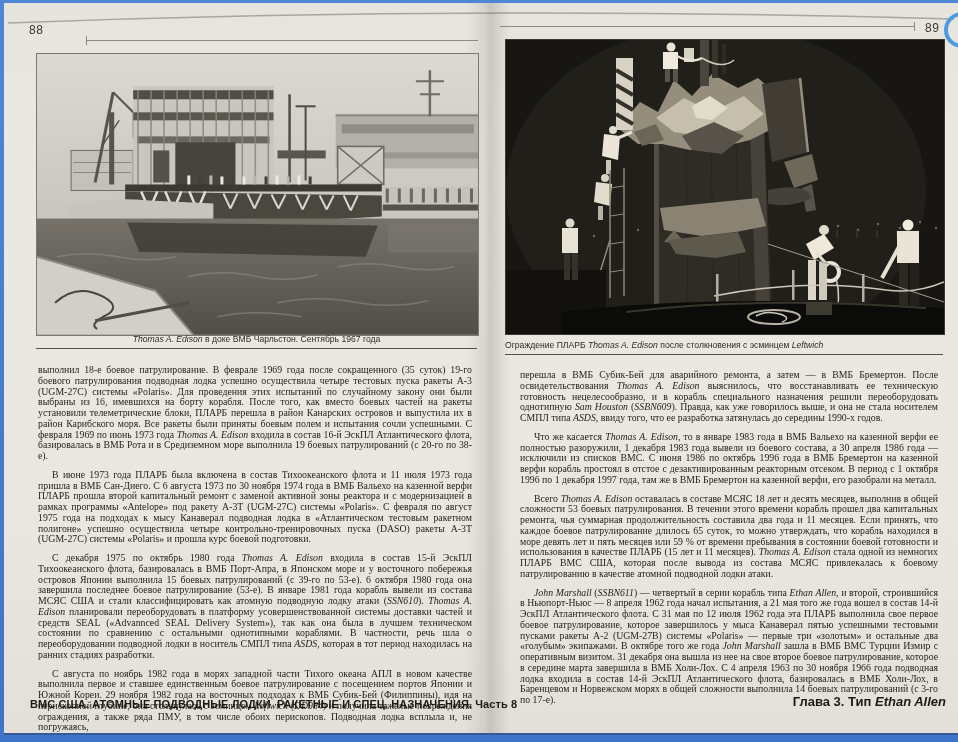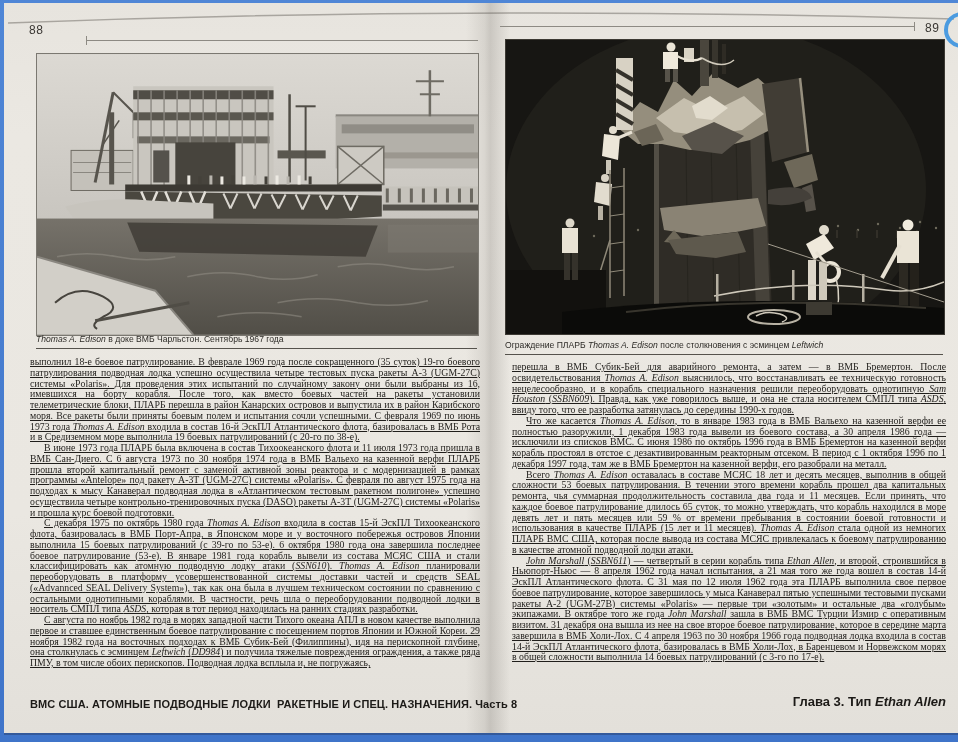--- a/index.html
+++ b/index.html
@@ -20,21 +20,21 @@
   .photo{position:absolute;border:1px solid #7b7871;overflow:hidden;background:#cfccc6;}
   .photo svg{display:block;}
   .photo.dark{border-color:#3c3933;background:#171613;}
 
   .caption{position:absolute;font-size:8.6px;color:#2d2b27;padding-bottom:4px;
            border-bottom:1px solid #55524c;}
   .caption .it{font-style:italic;}
 
   .bodycol{position:absolute;font-family:"Liberation Serif",serif;font-size:9.8px;
            line-height:10.75px;color:#201e1b;text-align:justify;}
-  .bodycol p{margin:0;text-decoration:underline;}
+  .bodycol p{margin:8px;}
   .bodycol p.indent{text-indent:14px;}
   .bodycol .it{font-style:italic;}
 
   .footer{position:absolute;font-weight:bold;color:#1c1a17;white-space:pre;}
   .footer-left{font-size:11px;letter-spacing:.1px;}
   .footer-right{font-size:13px;text-align:right;}
   .footer .it{font-style:italic;}
 
   .ring{position:absolute;left:944px;top:12px;width:36px;height:36px;box-sizing:border-box;
         border:4px solid #4b9be0;border-radius:50%;}
@@ -169,21 +169,21 @@
     </g>
     <rect x="350" y="170" width="90" height="28" fill="#7d7971" opacity="0.5"></rect>
 
     <path d="M0 202 L118 236 L156 280 L0 280 Z" fill="#d2cfc8"></path>
     <path d="M0 202 L118 236 L156 280" stroke="#8a8780" stroke-width="2" fill="none"></path>
     <path d="M18 248 q22 -20 48 -6 q20 11 0 20 q-14 8 -6 12" stroke="#47443e" stroke-width="2" fill="none"></path>
     <line x1="58" y1="266" x2="152" y2="248" stroke="#504d46" stroke-width="3"></line>
   </svg>
 </div>
 
-<div class="caption" style="left:36px;top:334px;width:441px;"><span class="it">Thomas A. Edison</span><span> в доке ВМБ Чарльстон. Сентябрь 1967 года</span></div>
+<div class="caption" style="left:36px;top:334px;width:441px;text-align:center;"><span class="it">Thomas A. Edison</span><span> в доке ВМБ Чарльстон. Сентябрь 1967 года</span></div>
 
 <div class="bodycol" style="left:30px;top:357px;width:450px;">
     <p><span>выполнил 18-е боевое патрулирование. В феврале 1969 года после сокращенного (35 суток) 19-го боевого патрулирования подводная лодка успешно осуществила четыре тестовых пуска ракеты А-3 (UGM-27C) системы «Polaris». Для проведения этих испытаний по случайному закону они были выбраны из 16, имевшихся на борту корабля. После того, как вместо боевых частей на ракеты установили телеметрические блоки, ПЛАРБ перешла в район Канарских островов и выпустила их в район Карибского моря. Все ракеты были приняты боевым полем и испытания сочли успешными. С февраля 1969 по июнь 1973 года </span><span class="it">Thomas A. Edison</span><span> входила в состав 16-й ЭскПЛ Атлантического флота, базировалась в ВМБ Рота и в Средиземном море выполнила 19 боевых патрулирований (с 20-го по 38-е).</span></p>
     <p class="indent"><span>В июне 1973 года ПЛАРБ была включена в состав Тихоокеанского флота и 11 июля 1973 года пришла в ВМБ Сан-Диего. С 6 августа 1973 по 30 ноября 1974 года в ВМБ Вальехо на казенной верфи ПЛАРБ прошла второй капитальный ремонт с заменой активной зоны реактора и с модернизацией в рамках программы «Antelope» под ракету А-3Т (UGM-27C) системы «Polaris». С февраля по август 1975 года на подходах к мысу Канаверал подводная лодка в «Атлантическом тестовым ракетном полигоне» успешно осуществила четыре контрольно-тренировочных пуска (DASO) ракеты А-3Т (UGM-27C) системы «Polaris» и прошла курс боевой подготовки.</span></p>
     <p class="indent"><span>С декабря 1975 по октябрь 1980 года </span><span class="it">Thomas A. Edison</span><span> входила в состав 15-й ЭскПЛ Тихоокеанского флота, базировалась в ВМБ Порт-Апра, в Японском море и у восточного побережья островов Японии выполнила 15 боевых патрулирований (с 39-го по 53-е). 6 октября 1980 года она завершила последнее боевое патрулирование (53-е). В январе 1981 года корабль вывели из состава МСЯС США и стали классифицировать как атомную подводную лодку атаки (</span><span class="it">SSN610</span><span>). </span><span class="it">Thomas A. Edison</span><span> планировали переоборудовать в платформу усовершенствованной системы доставки частей и средств SEAL («Advannced SEAL Delivery System»), так как она была в лучшем техническом состоянии по сравнению с остальными однотипными кораблями. В частности, речь шла о переоборудовании подводной лодки  в носитель СМПЛ типа </span><span class="it">ASDS</span><span>, которая в тот период находилась на ранних стадиях разработки.</span></p>
     <p class="indent"><span>С августа по ноябрь 1982 года в морях западной части Тихого океана АПЛ в новом качестве выполнила первое и ставшее единственным боевое патрулирование с посещением портов Японии и Южной Кореи. 29 ноября 1982 года на восточных подходах к ВМБ Субик-Бей (Филиппины), идя на перископной глубине, она столкнулась с эсминцем </span><span class="it">Leftwich</span><span> (</span><span class="it">DD984</span><span>) и получила тяжелые повреждения ограждения, а также ряда ПМУ, в том числе обоих перископов. Подводная лодка всплыла и, не погружаясь,</span></p>
   </div>
 
 <div class="footer footer-left" style="left:30px;top:698px;"><span>ВМС США. АТОМНЫЕ ПОДВОДНЫЕ ЛОДКИ  РАКЕТНЫЕ И СПЕЦ. НАЗНАЧЕНИЯ. Часть 8</span></div>
 

